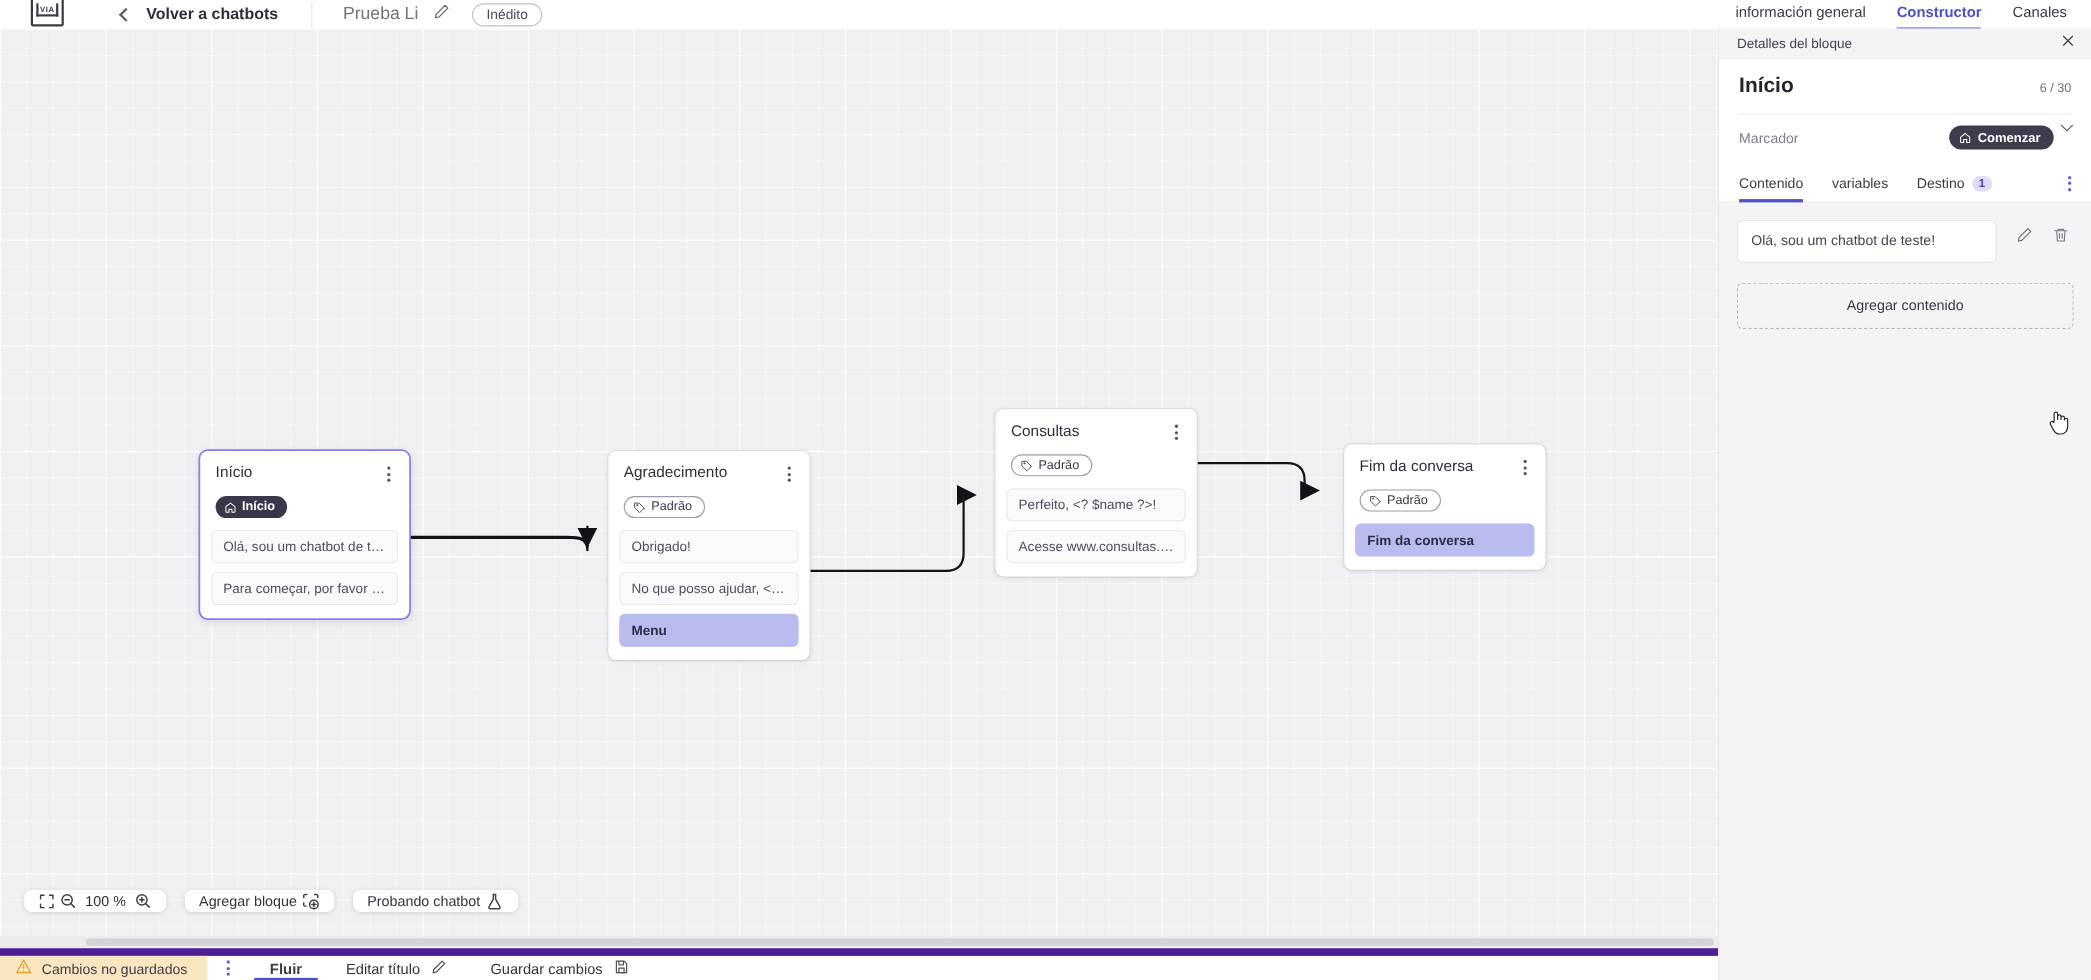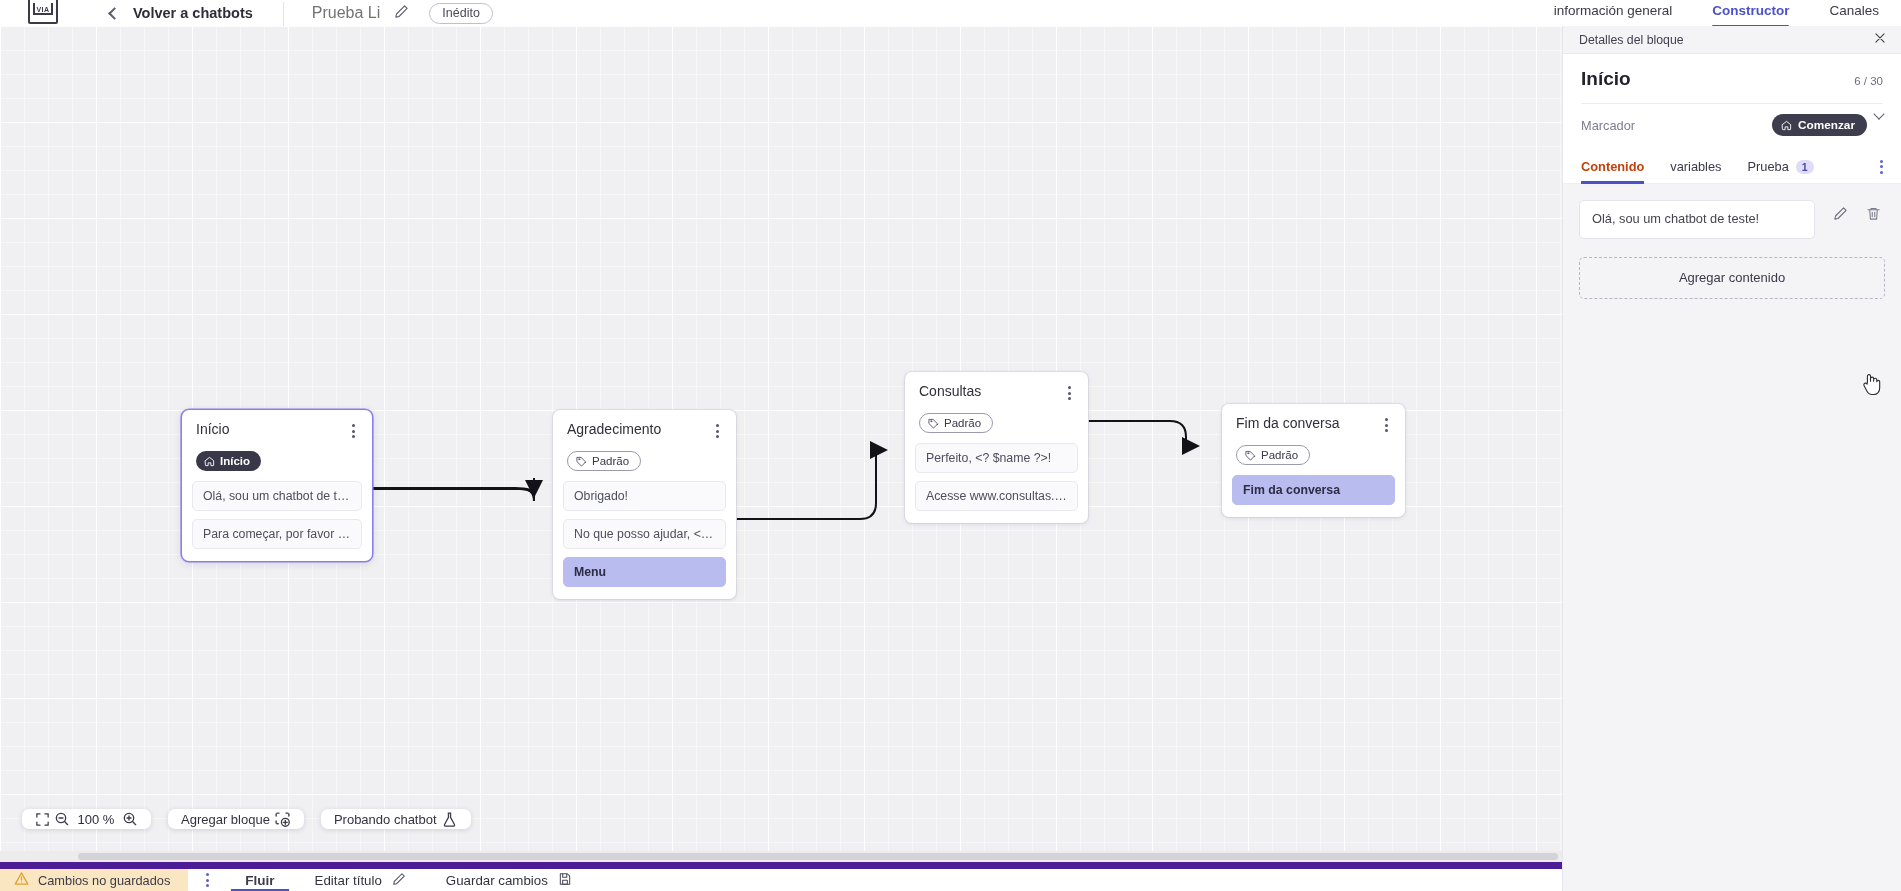--- a/index.html
+++ b/index.html
@@ -48,21 +48,21 @@
   .badge-unpub {
     margin-left: 20px; border: 1px solid #bfbfce; border-radius: 11px;
     padding: 2px 12px 3px; font-size: 12.5px; color: #4a4a58; background: #fff;
     white-space: nowrap;
   }
 
   
   .right-tabs {
     position: absolute; top: 0; left: 1562px; width: 339px; height: 26px;
     background: #fff; display: flex; align-items: center; justify-content: flex-end;
-    gap: 40px; padding-right: 22px;
+    gap: 28px; padding-right: 22px;
   }
   .rtab { font-size: 13.5px; color: #3a3a48; position: relative; padding-bottom: 5px;
           white-space: nowrap; }
   .rtab.active { color: #4d51c7; font-weight: 600; }
   .rtab.active::after {
     content: ""; position: absolute; left: 0; right: 0; bottom: -4px;
     height: 2.5px; background: #4d51c7; border-radius: 2px;
   }
 
   
@@ -181,21 +181,21 @@
   }
   .chev-down { width: 8px; height: 8px; border-right: 1.8px solid #5c5c6e;
                border-bottom: 1.8px solid #5c5c6e; transform: rotate(45deg);
                margin-top: -4px; cursor: pointer; }
   .panel-tabs {
     display: flex; align-items: center; gap: 26px; padding: 0 18px;
     background: #ffffff; border-bottom: 1px solid #ededf2; height: 34px;
   }
   .ptab { position: relative; font-size: 12.8px; color: #3a3a48; height: 34px;
           display: flex; align-items: center; gap: 7px; white-space: nowrap; }
-  .ptab.active { color: #c2410c; font-weight: 700; justify-content: flex-end; }
+  .ptab.active { color: #404040; font-weight: 400; justify-content: flex-end; }
   .ptab.active::after { content: ""; position: absolute; left: 0; right: 0; bottom: 0;
           height: 2.5px; background: #4d51c7; }
   .ptab-badge { background: #dedcf8; color: #4a49a8; border-radius: 9px;
           font-size: 10.5px; font-weight: 700; padding: 1px 6px; }
   .ptab-kebab { margin-left: auto; display: flex; flex-direction: column; gap: 2.5px;
           align-items: center; }
   .ptab-kebab i { width: 3px; height: 3px; border-radius: 50%; background: #5d5ecb; display: block; }
 
   .panel-body { padding: 16px 16px 0 16px; }
   .content-row { display: flex; align-items: flex-start; gap: 0; margin-bottom: 9px; }
@@ -464,21 +464,21 @@
     </div>
 
     <div class="panel-tabs">
       <div class="ptab active">
         <span>Contenido</span>
       </div>
       <div class="ptab">
         <span>variables</span>
       </div>
       <div class="ptab">
-        <span>Prueba</span>
+        <span>Destino</span>
         <span class="ptab-badge">1</span>
       </div>
       <div class="ptab-kebab">
           <i></i>
           <i></i>
           <i></i>
         </div>
     </div>
 
     <div class="panel-body">

